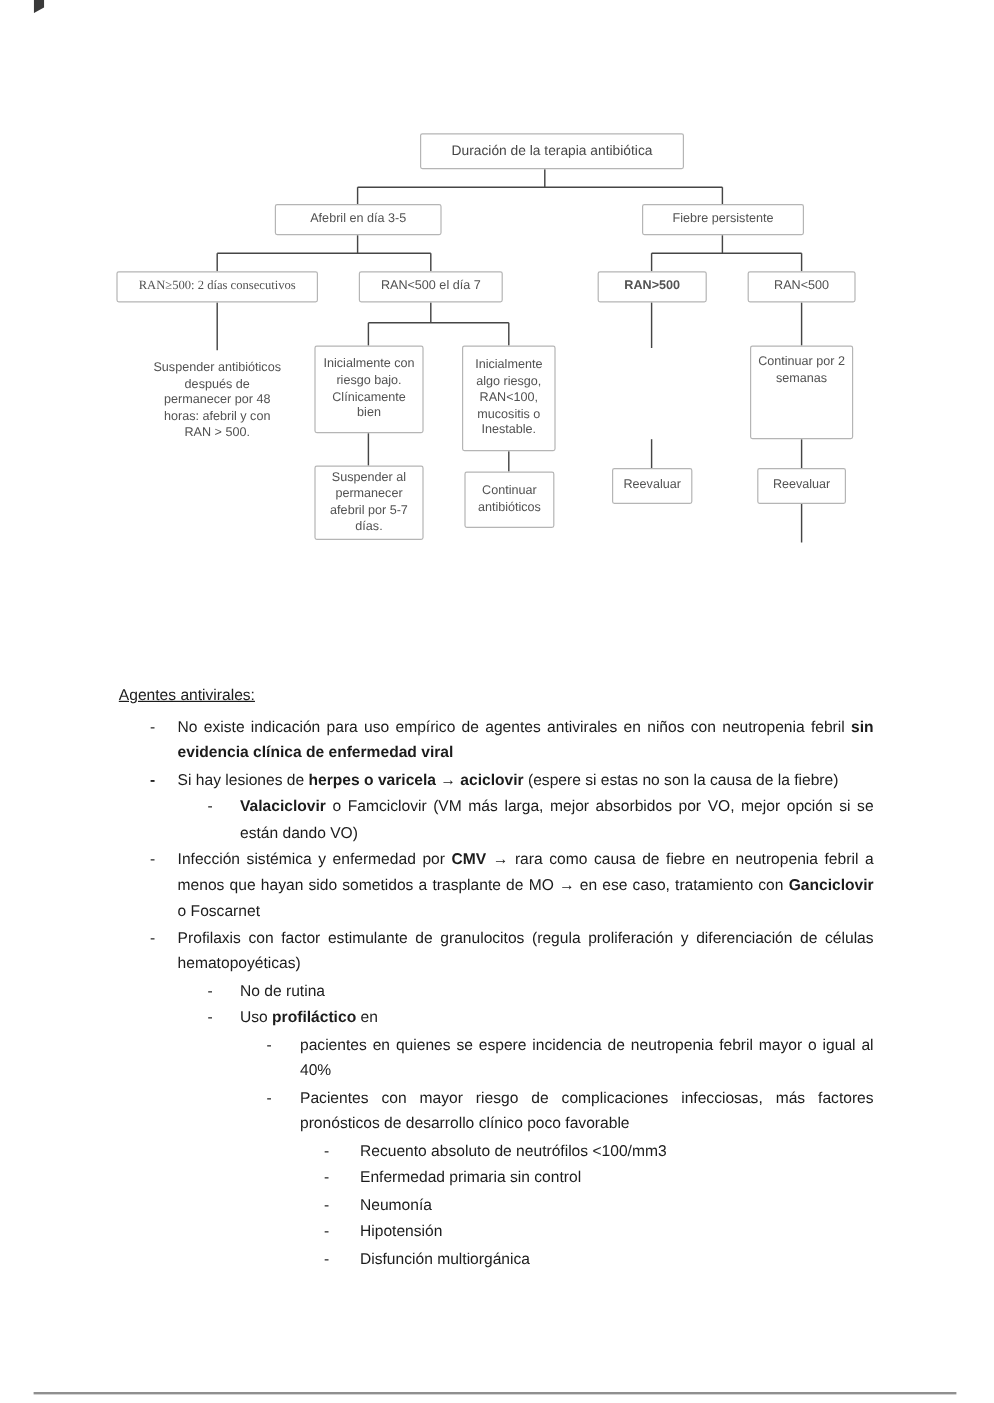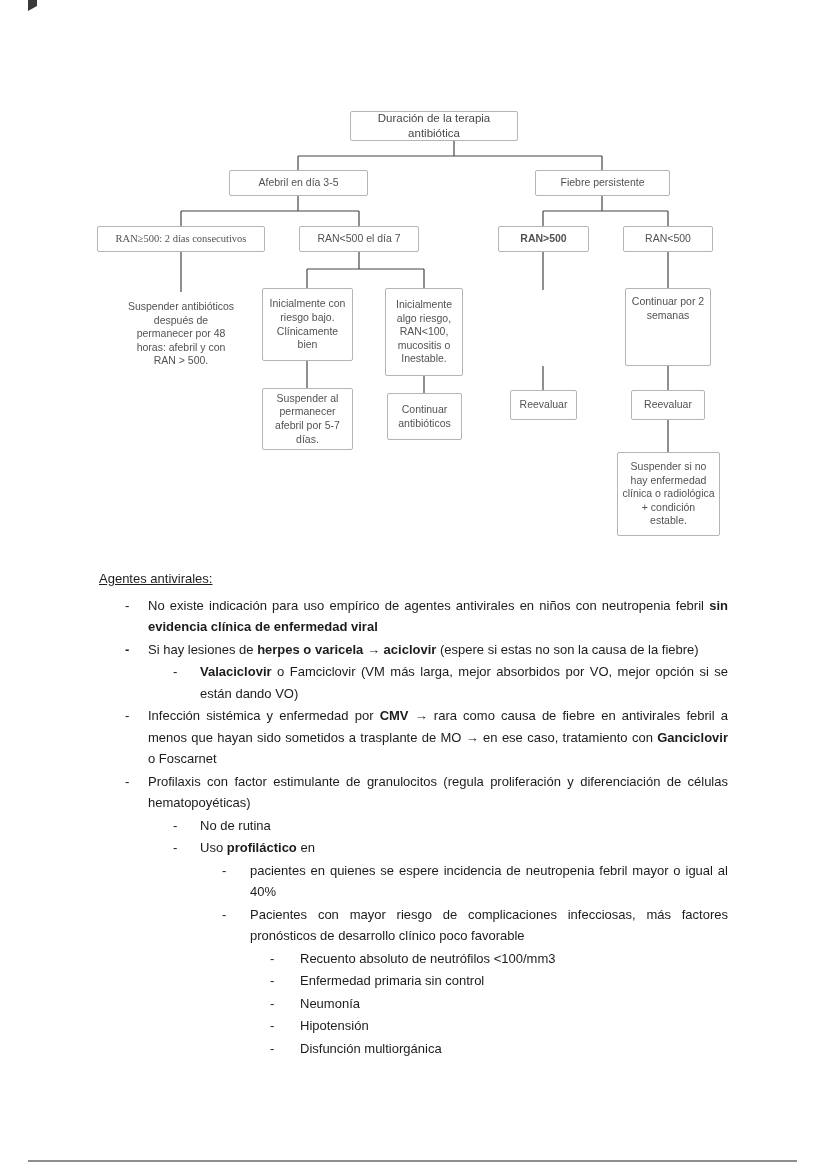--- a/index.html
+++ b/index.html
@@ -27,21 +27,21 @@
   .flowchart svg line { stroke: #454545; stroke-width: 1.2; }
   .node {
     position: absolute; border: 1px solid #b5b5b5; background: #fff;
     color: #525252; display: flex; align-items: center; justify-content: center;
     text-align: center; font-size: 10.5px; line-height: 1.3;
     padding: 3px 4px; border-radius: 2px;
   }
   .node.noborder { border: none; }
   .node.top-align { align-items: flex-start; padding-top: 6px; }
 
-  #n-root        { left: 350px; top: 111px; width: 168px; height: 30px; font-size: 11.5px; color: #474747; }
+  #n-root        { left: 350px; top: 111px; width: 220px; height: 30px; font-size: 11.5px; color: #474747; }
   #n-afebril     { left: 229px; top: 170px; width: 139px; height: 26px; }
   #n-fiebre      { left: 535px; top: 170px; width: 135px; height: 26px; }
   #n-ran-ge500   { left:  97px; top: 226px; width: 168px; height: 26px; font-family: Liberation Serif, serif; }
   #n-ran-lt500d7 { left: 299px; top: 226px; width: 120px; height: 26px; }
   #n-ran-gt500   { left: 498px; top: 226px; width:  91px; height: 26px; font-weight: bold; }
   #n-ran-lt500   { left: 623px; top: 226px; width:  90px; height: 26px; }
   #n-susp48      { left: 122px; top: 292px; width: 118px; height: 84px; }
   #n-riesgo-bajo { left: 262px; top: 288px; width:  91px; height: 73px; }
   #n-algo-riesgo { left: 385px; top: 288px; width:  78px; height: 88px; }
   #n-susp45      { left: 507px; top: 290px; width:  73px; height: 76px; }
@@ -110,41 +110,40 @@
     <div class="node" id="n-ran-gt500">RAN&gt;500</div>
     <div class="node" id="n-ran-lt500">RAN&lt;500</div>
     <div class="node noborder" id="n-susp48">Suspender antibióticos después de permanecer por 48 horas: afebril y con RAN &gt; 500.</div>
     <div class="node" id="n-riesgo-bajo">Inicialmente con riesgo bajo. Clínicamente bien</div>
     <div class="node" id="n-algo-riesgo">Inicialmente algo riesgo, RAN&lt;100, mucositis o Inestable.</div>
     <div class="node top-align" id="n-cont2sem">Continuar por 2 semanas</div>
     <div class="node" id="n-susp57">Suspender al permanecer afebril por 5-7 días.</div>
     <div class="node" id="n-contatb">Continuar antibióticos</div>
     <div class="node" id="n-reeval1">Reevaluar</div>
     <div class="node" id="n-reeval2">Reevaluar</div>
-    <div class="node" id="n-suspestable">Suspender si no hay enfermedad clínica o radiológica + condición estable.</div>
   </div>
 
   <div class="content">
     <div class="section-title">Agentes antivirales:</div>
     <div class="bullets">
         <div class="bullet level-1">
           <span class="dash">-</span>
           <div class="btext"><span>No existe indicación para uso empírico de agentes antivirales en niños con neutropenia febril </span><b>sin evidencia clínica de enfermedad viral</b></div>
         </div>
         <div class="bullet level-1">
           <span class="dash b">-</span>
           <div class="btext"><span>Si hay lesiones de </span><b>herpes o varicela</b><span> → </span><b>aciclovir</b><span> (espere si estas no son la causa de la fiebre)</span></div>
         </div>
         <div class="bullet level-2">
           <span class="dash">-</span>
           <div class="btext"><b>Valaciclovir</b><span> o Famciclovir (VM más larga, mejor absorbidos por VO, mejor opción si se están dando VO)</span></div>
         </div>
         <div class="bullet level-1">
           <span class="dash">-</span>
-          <div class="btext"><span>Infección sistémica y enfermedad por </span><b>CMV</b><span> → rara como causa de fiebre en antivirales febril a menos que hayan sido sometidos a trasplante de MO → en ese caso, tratamiento con </span><b>Ganciclovir</b><span> o Foscarnet</span></div>
+          <div class="btext"><span>Infección sistémica y enfermedad por </span><b>CMV</b><span> → rara como causa de fiebre en neutropenia febril a menos que hayan sido sometidos a trasplante de MO → en ese caso, tratamiento con </span><b>Ganciclovir</b><span> o Foscarnet</span></div>
         </div>
         <div class="bullet level-1">
           <span class="dash">-</span>
           <div class="btext"><span>Profilaxis con factor estimulante de granulocitos (regula proliferación y diferenciación de células hematopoyéticas)</span></div>
         </div>
         <div class="bullet level-2">
           <span class="dash">-</span>
           <div class="btext"><span>No de rutina</span></div>
         </div>
         <div class="bullet level-2">

